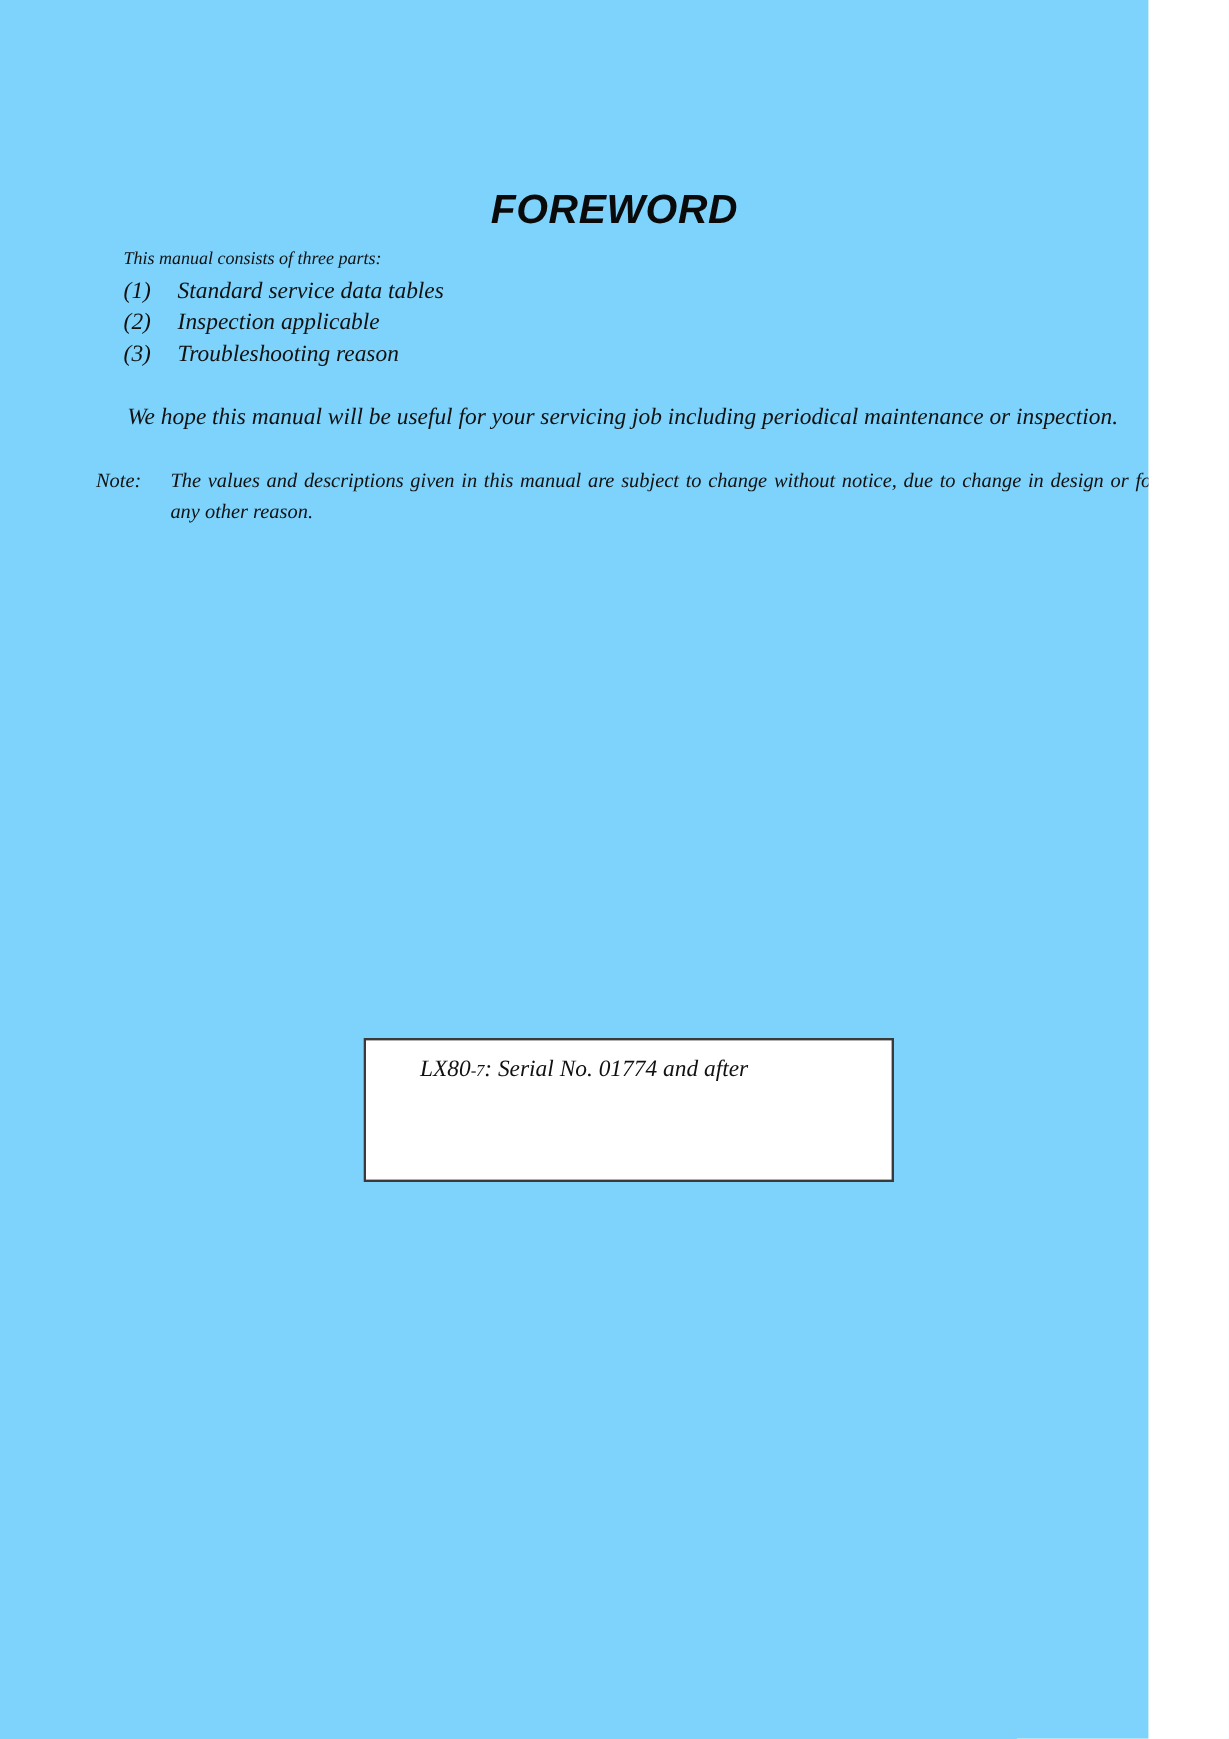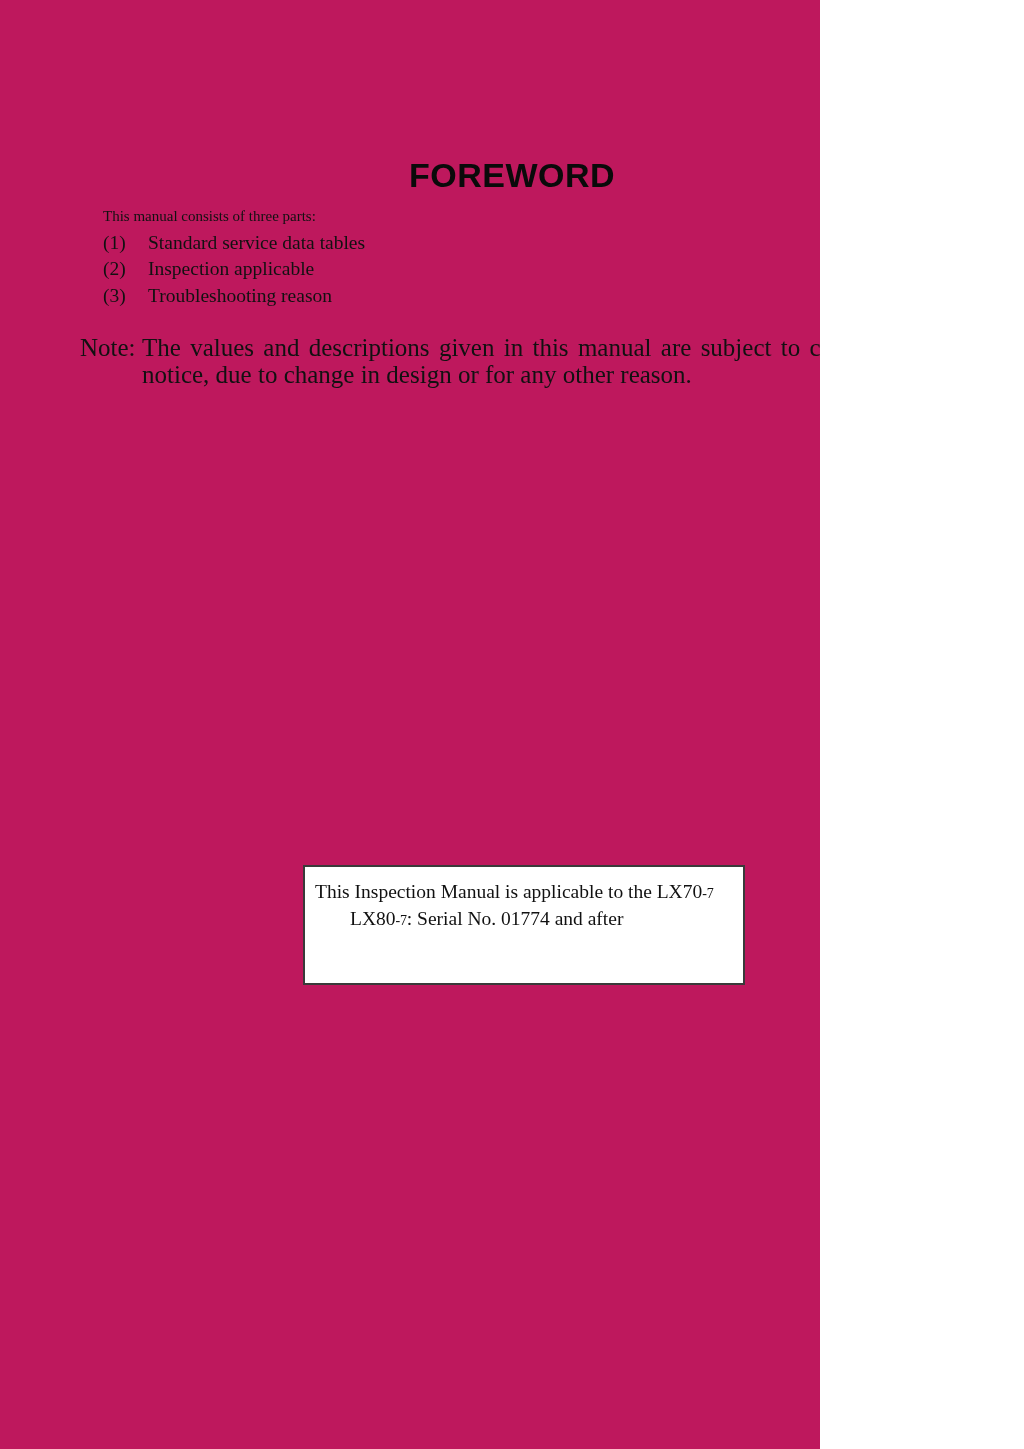--- a/index.html
+++ b/index.html
@@ -7,24 +7,25 @@
     margin: 0;
     padding: 0;
     background: #ffffff;
   }
   body {
     font-family: "Liberation Serif", "DejaVu Serif", serif;
     color: #000000;
   }
   .page {
     position: relative;
-    width: 820px;
+    width: 957px;
     height: 1449px;
-    background: #be185d;
+    background: #7dd3fc;
     overflow: hidden;
+    font-style: italic;
   }
 
   
   .page-title {
     position: absolute;
     left: 0;
     top: 133px;
     width: 1024px;
     text-align: center;
     font-family: "Liberation Sans", "DejaVu Sans", sans-serif;
@@ -88,21 +89,21 @@
   
   .para-closing {
     margin: 26px 0 0 26px;
     width: 860px;
   }
 
   
   .note-block {
     margin-top: 26px;
     display: flex;
-    font-size: 25px;
+    font-size: 17px;
     line-height: 26.5px;
     color: #111111;
   }
   .note-label {
     flex: 0 0 62px;
     width: 62px;
   }
   .note-body {
     flex: 1 1 auto;
     text-align: justify;
@@ -159,34 +160,32 @@
       <li>
         <span class="marker">(2)</span>
         <span class="item-text">Inspection applicable</span>
       </li>
       <li>
         <span class="marker">(3)</span>
         <span class="item-text">Troubleshooting reason</span>
       </li>
     </ul>
 
+    <p class="para para-closing">We hope this manual will be useful for your servicing job including periodical maintenance or inspection.</p>
 
     <div class="note-block">
       <span class="note-label">Note:</span>
       <span class="note-body">The values and descriptions given in this manual are subject to change without notice, due to change in design or for any other reason.</span>
     </div>
 
   </div>
 
   <div class="applicability-box">
     <div class="applicability-inner">
 
-      <div class="box-line">
-        <span>This Inspection Manual is applicable to the LX70</span><span class="model-suffix">-7</span>
-      </div>
 
 
 
       <div class="box-line serial">
         <span>LX80</span><span class="model-suffix">-7</span><span>: Serial No. 01774 and after</span>
       </div>
 
     </div>
   </div>
 

